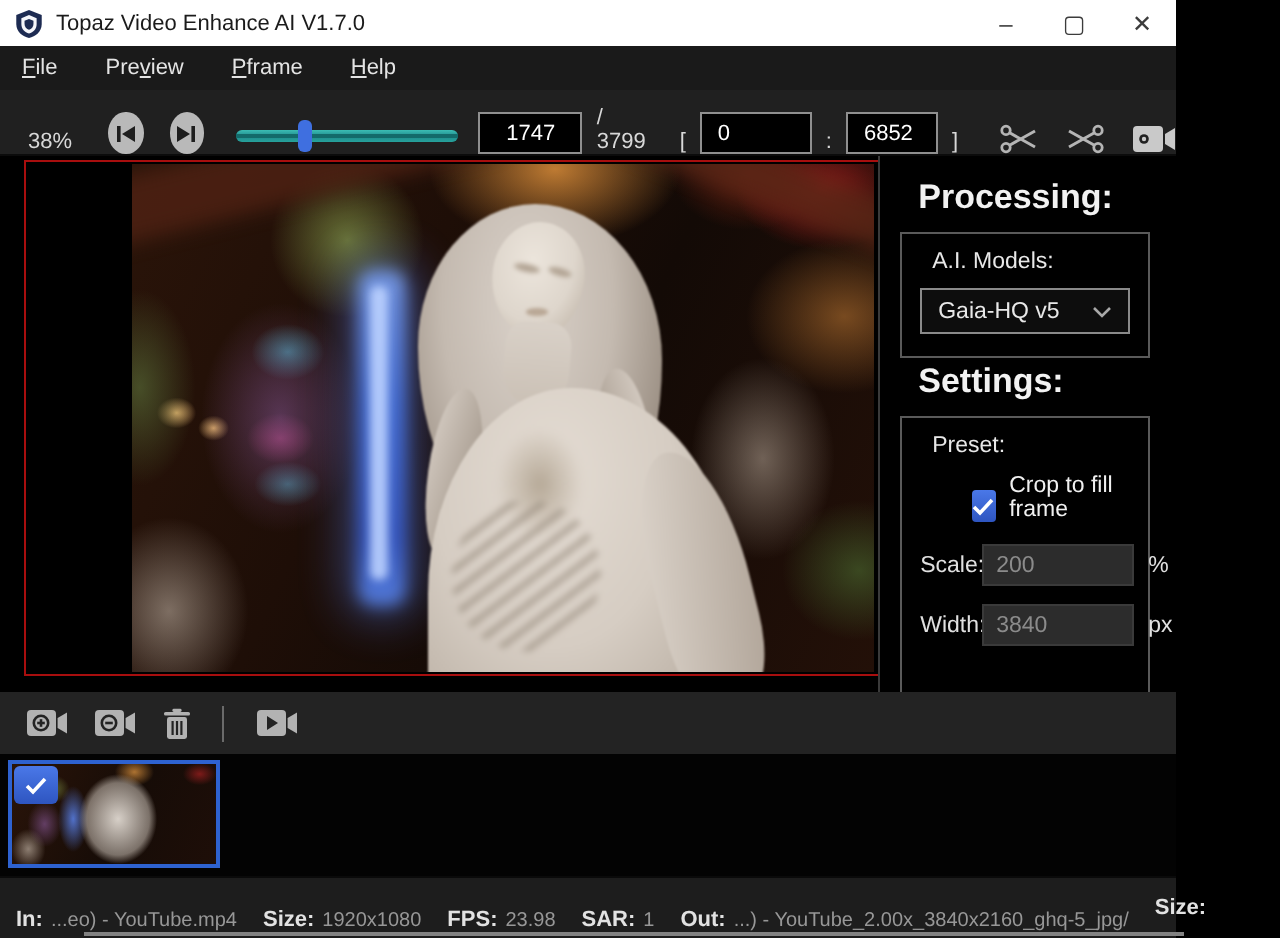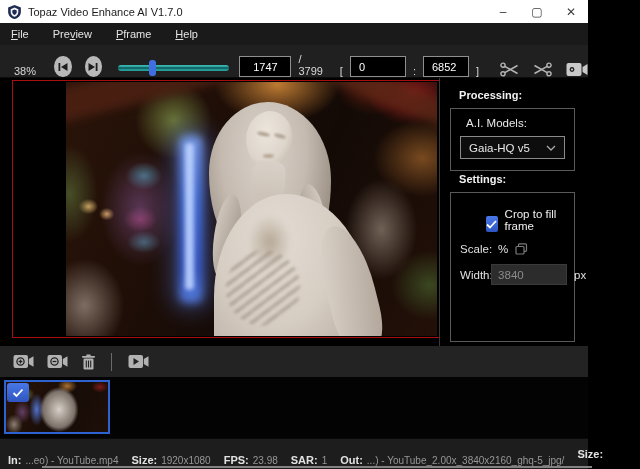--- a/index.html
+++ b/index.html
@@ -110,21 +110,21 @@
   .drape { position:absolute; left:43%; top:66%; width:20%; height:30%;
     border-radius:50%; transform:rotate(28deg); filter:blur(1.5px);
     background:repeating-linear-gradient(115deg, rgba(160,148,134,.0) 0 6px, rgba(150,138,124,.65) 6px 9px); }
   .arm { position:absolute; left:70%; top:56%; width:13%; height:50%;
     transform:rotate(-14deg); border-radius:45% 55% 30% 30%;
     background:linear-gradient(100deg, #ddd5cc, #b0a498); }
 
   
   .side-panel { width:162px; height:268px; background:#000; border-left:1px solid #3a3a3a;
     overflow:hidden; }
-  .panel-header { color:#f2f2f2; font-size:11px; font-weight:bold; margin:11px 0 7px 19px; }
+  .panel-header { color:#f2f2f2; font-size:17px; font-weight:bold; margin:11px 0 7px 19px; }
   .panel-header.settings { margin-top:2px; }
   .group { border:1px solid #5a5a5a; margin:0 13px 0 10px; padding:7px 9px 11px 9px; }
   .group.settings-group { height:150px; padding-bottom:0; }
   .field-label { color:#e8e8e8; font-size:11.5px; margin:1px 0 7px 6px; }
   .selectbox { height:23px; border:1px solid #8a8a8a; background:#0d0d0d; display:flex;
     align-items:center; padding:0 8px; color:#e8e8e8; font-size:11.5px; }
   .selectbox .chev { margin-left:auto; }
   .check-row { display:flex; align-items:flex-end; margin:8px 0 11px 26px; }
   .checkbox { width:16px; height:16px; border-radius:2px;
     background:linear-gradient(#4a78e8,#2e55c0); display:flex; align-items:center;
@@ -304,30 +304,32 @@
         <div class="selectbox">
           <span>Gaia-HQ v5</span>
           <svg class="chev" width="10" height="6" viewBox="0 0 10 6">
             <polyline points="1,1 5,5 9,1" fill="none" stroke="#a8a8a8" stroke-width="1.3"></polyline>
           </svg>
         </div>
       </div>
 
       <div class="panel-header settings">Settings:</div>
       <div class="group settings-group">
+        <div class="field-label">Preset:</div>
         <div class="check-row">
           <span class="checkbox">
             <svg width="11" height="9" viewBox="0 0 11 9">
               <polyline points="1,4.5 4,7.5 10,1" fill="none" stroke="#fff" stroke-width="1.8"></polyline>
             </svg>
           </span>
           <span class="check-label">Crop to fill frame</span>
         </div>
         <div class="num-row">
           <span class="num-label">Scale:</span>
+          <input class="num-input" value="200" style="">
           <span class="unit">%</span>
           <span class="copy-icon">
             <svg width="13" height="12" viewBox="0 0 13 12">
               <rect x="3.5" y="0.8" width="8" height="7.5" rx="1" fill="none" stroke="#7a7a7a" stroke-width="1.2"></rect>
               <rect x="1" y="3.5" width="8" height="7.5" rx="1" fill="#000" stroke="#7a7a7a" stroke-width="1.2"></rect>
             </svg>
           </span>
         </div>
         <div class="num-row">
           <span class="num-label">Width:</span>

